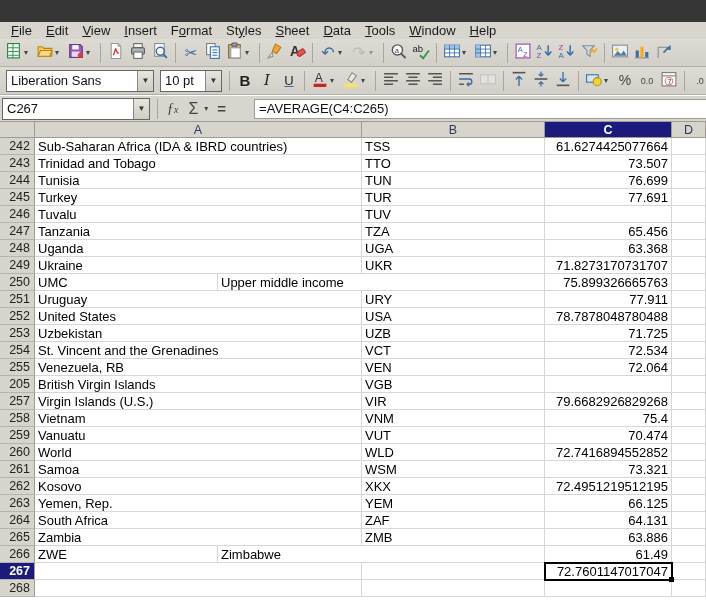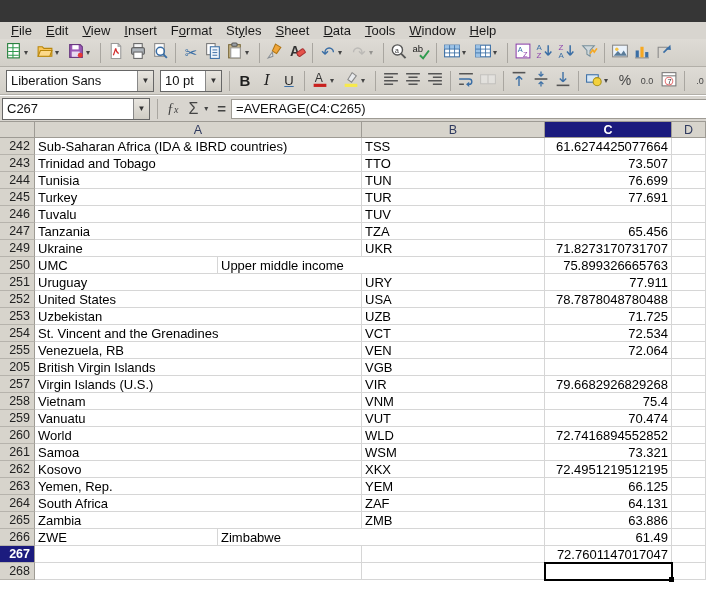--- a/index.html
+++ b/index.html
@@ -25,21 +25,21 @@
   .combo { display:inline-flex; height:22px; background:#fff; border:1px solid #666; margin:0 3px;
            align-items:stretch; flex:none; }
   .combo-text { font-size:13px; color:#111; padding:2px 4px; flex:1; overflow:hidden; white-space:nowrap; }
   .combo-btn { width:16px; background:linear-gradient(#e8e5df,#cfccc4); border-left:1px solid #888;
                display:flex; align-items:center; justify-content:center; font-size:8px; color:#333; }
   .formulabar { position:absolute; left:0; top:96px; width:706px; height:26px; background:#d8d5cf;
                 border-bottom:1px solid #9e9b94; display:flex; align-items:center; }
   .fb-icon { font-size:14px; color:#444; padding:0 5px; flex:none; }
   .fx { font-family:Liberation Serif, serif; font-style:italic; color:#404040; font-size:14px; }
   .formula-input { flex:1; height:20px; background:#fff; border:1px solid #9e9b94; border-right:none;
-                   font-size:13px; color:#111; padding:1px 4px; overflow:hidden; white-space:nowrap; }
+                   font-size:13px; color:#111; padding:1px 4px; overflow:hidden; white-space:nowrap;margin-left:23px; }
   .grid { position:absolute; left:0; top:122px; width:706px; height:478px; background:#fff; overflow:hidden; }
   .hdr-row { display:flex; height:16px; }
   .corner { width:35px; height:16px; background:#d7d4cc; border-right:1px solid #9e9b94;
             border-bottom:1px solid #9e9b94; flex:none; }
   .colhdr { height:16px; background:#d7d4cc; border-right:1px solid #9e9b94; border-bottom:1px solid #9e9b94;
             display:flex; align-items:center; justify-content:center; font-size:12.5px; color:#2f3a5f; flex:none; }
   .colhdr.sel { background:#1b1b7e; color:#fff; font-weight:bold; }
   .g-row { display:flex; height:17px; }
   .rowhdr { width:35px; background:#d7d4cc; border-right:1px solid #9e9b94; border-bottom:1px solid #b6b3ac;
             font-size:12.5px; color:#222; text-align:right; padding:1px 4px 0 0; flex:none; }
@@ -407,20 +407,27 @@
       <div class="cell" style="width: 34px;"></div>
     </div>
     <div class="g-row">
       <div class="rowhdr">247</div>
       <div class="cell" style="width: 327px;">Tanzania</div>
       <div class="cell" style="width: 183px;"><span class="sq">TZA</span></div>
       <div class="cell num" style="width: 127px;">65.456</div>
       <div class="cell" style="width: 34px;"></div>
     </div>
     <div class="g-row">
+      <div class="rowhdr">248</div>
+      <div class="cell" style="width: 327px;">Uganda</div>
+      <div class="cell" style="width: 183px;"><span class="sq">UGA</span></div>
+      <div class="cell num" style="width: 127px;">63.368</div>
+      <div class="cell" style="width: 34px;"></div>
+    </div>
+    <div class="g-row">
       <div class="rowhdr">249</div>
       <div class="cell" style="width: 327px;">Ukraine</div>
       <div class="cell" style="width: 183px;"><span class="sq">UKR</span></div>
       <div class="cell num" style="width: 127px;">71.8273170731707</div>
       <div class="cell" style="width: 34px;"></div>
     </div>
     <div class="g-row">
       <div class="rowhdr">250</div>
       <div class="cell" style="width: 183px;"><span class="sq">UMC</span></div>
       <div class="cell" style="width: 327px;">Upper middle income</div>

